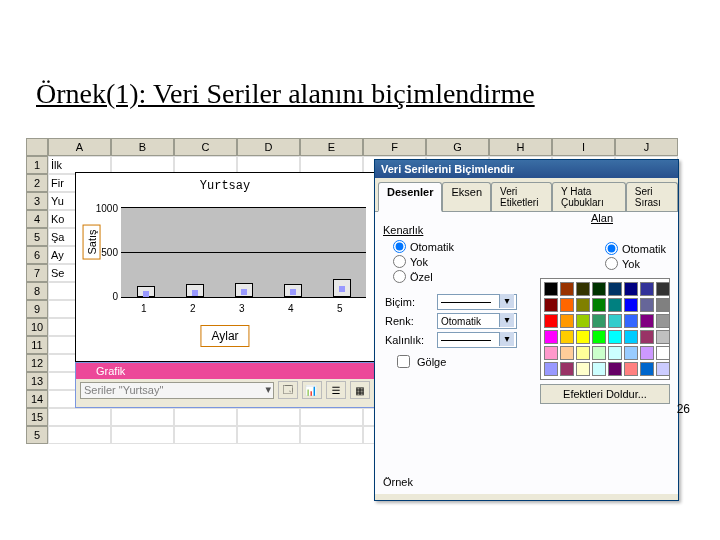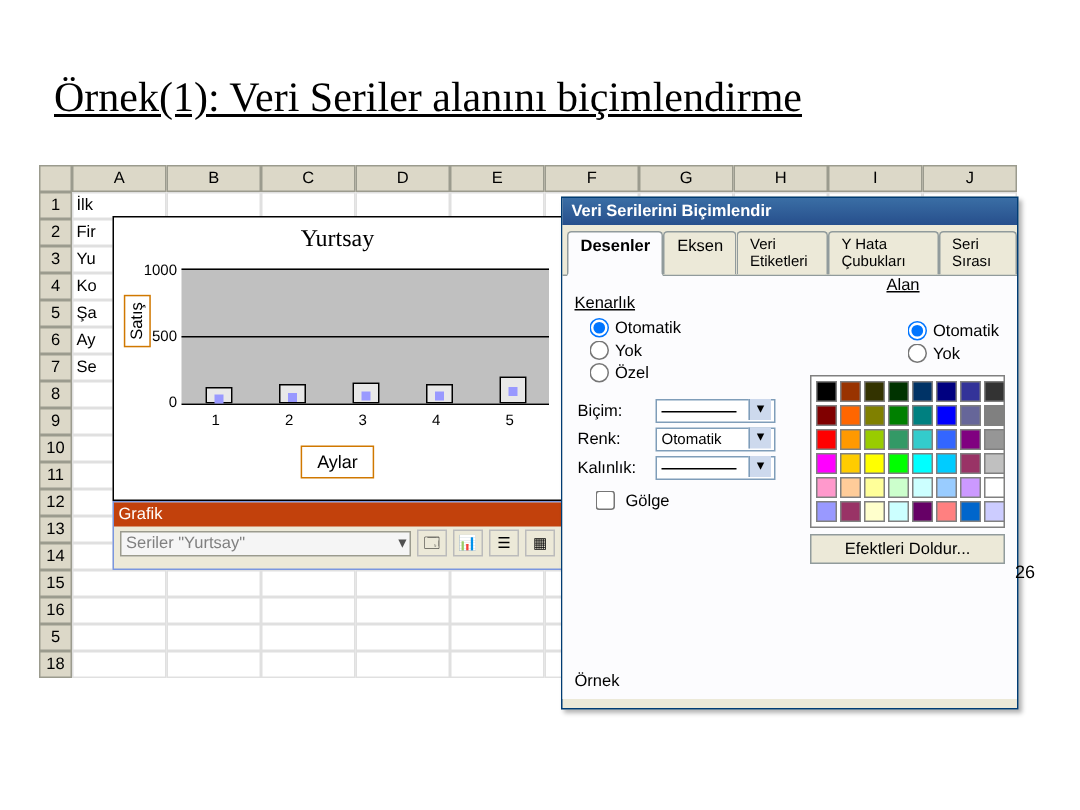--- a/index.html
+++ b/index.html
@@ -1,43 +1,43 @@
 <!DOCTYPE html>
 <html><head>
 <meta charset="utf-8">
 <style>
   * { box-sizing: border-box; }
   body { margin:0; font-family: Tahoma, Arial, sans-serif; font-size:11px; width:720px; height:540px; background:#fff; color:#000; position:relative; }
-  .slide { position:relative; width:720px; height:400px; }
+  .slide { position:relative; width:720px; height:400px;margin-top:28px; }
   .slide-title { position:absolute; top:50px; left:36px; font-family: "Times New Roman", serif; font-size:28px; font-weight:400; }
   .slide-title u { text-decoration: underline; }
   .page-num { position:absolute; right:30px; bottom:12px; font-size:12px; font-family:Arial,sans-serif;}
   
   .sheet { position:absolute; top:110px; left:26px; width:654px; height:390px; background:#fff; border-collapse:collapse; }
   .colheads { display:flex; }
   .corner { width:22px; height:18px; background:#dcd8c8; border:1px solid #9b9b8e; }
   .colhead { width:63px; height:18px; background:#dcd8c8; border:1px solid #9b9b8e; text-align:center; line-height:16px; font-size:11px; }
   .rowwrap { display:flex; }
   .rowhead { width:22px; height:18px; background:#dcd8c8; border:1px solid #9b9b8e; text-align:center; line-height:16px; font-size:11px; }
   .cell { width:63px; height:18px; border:1px solid #e0e0e0; padding-left:2px; line-height:16px; overflow:hidden; white-space:nowrap; font-size:11px; }
   
   .chart { position:absolute; top:144px; left:75px; width:300px; height:190px; background:#fff; border:1px solid #000; font-family: Arial, sans-serif; }
-  .chart-title { text-align:center; font-size:16px; padding:6px 0 4px; font-family:Liberation Serif, serif; }
+  .chart-title { text-align:center; font-size:12px; padding:6px 0 4px; font-family:Liberation Mono, monospace; }
   .ylabel { position:absolute; left:-2px; top:60px; transform:rotate(-90deg); transform-origin:center; font-size:11px; border:1.5px solid #d07800; padding:2px 4px; background:#fff; }
   .plot { position:absolute; left:45px; top:34px; width:245px; height:90px; background:#c0c0c0; }
   .plot .grid { position:absolute; left:0; width:100%; border-top:1px solid #000; }
   .ytick { position:absolute; left:18px; font-size:10px; text-align:right; width:24px; }
   .xtick { position:absolute; top:130px; font-size:10px; }
   .bars { position:absolute; bottom:0; display:flex; width:100%; justify-content:space-around; align-items:flex-end; }
   .bar { width:18px; background:#e8e8e8; border:1px solid #000; position:relative; }
   .bar-dot { position:absolute; left:50%; transform:translateX(-50%); width:6px; height:6px; background:#9999ff; top:40%; }
   .xlabel-box { position:absolute; left:50%; transform:translateX(-50%); top:152px; border:1.5px solid #d07800; padding:3px 10px; font-size:12px; background:#fff; }
   
   .grafik-toolbar { position:absolute; top:334px; left:75px; width:300px; height:46px; background:#ece9d8; border:1px solid #7a96df; font-size:11px; }
-  .grafik-toolbar .title { background:#c2410c; color:#fff; padding:2px 3px; font-size:11px; }
+  .grafik-toolbar .title { background:#ec4899; color:#fff; padding:2px 20px; font-size:11px; }
   .grafik-toolbar .row { display:flex; align-items:center; padding:2px 4px; gap:4px; }
   .grafik-toolbar .combo { flex:1; background:#f5f5f5; border:1px solid #9b9b8e; height:17px; padding:1px 3px; color:#808080; position:relative; font-size:11px;}
   .grafik-toolbar .combo::after { content:"▾"; position:absolute; right:2px; top:0; color:#505050; }
   .tbicon { width:20px; height:18px; background:#ece9d8; border:1px solid #bbb; display:flex; align-items:center; justify-content:center; font-size:10px; }
   
   .dialog { position:absolute; top:131px; left:374px; width:305px; height:342px; background:#ece9d8; border:1px solid #003c74; box-shadow:2px 2px 3px rgba(0,0,0,.3); font-size:11px; }
   .dialog .titlebar { background:linear-gradient(#3a6ea5,#274f8c); color:#fff; font-weight:bold; padding:3px 6px; font-size:11px; height:18px; display:flex; align-items:center; }
   .tabs { display:flex; border-bottom:1px solid #919b9c; background:#ece9d8; padding-top:4px; padding-left:3px; gap:0; font-size:11px;}
   .tab { padding:3px 8px 3px; background:#ece9d8; border:1px solid #919b9c; border-bottom:none; border-top-left-radius:3px; border-top-right-radius:3px; position:relative; cursor:pointer; }
   .tab.active { background:#fcfcfe; border-bottom:2px solid #fcfcfe; margin-bottom:-1px; font-weight:bold; }
@@ -271,47 +271,21 @@
           <div class="cell"></div>
           <div class="cell"></div>
           <div class="cell"></div>
           <div class="cell"></div>
           <div class="cell"></div>
           <div class="cell"></div>
           <div class="cell"></div>
           <div class="cell"></div>
         </div>
         <div class="rowwrap">
-          <div class="rowhead">16</div>
-          <div class="cell"></div>
-          <div class="cell"></div>
-          <div class="cell"></div>
-          <div class="cell"></div>
-          <div class="cell"></div>
-          <div class="cell"></div>
-          <div class="cell"></div>
-          <div class="cell"></div>
-          <div class="cell"></div>
-          <div class="cell"></div>
-        </div>
-        <div class="rowwrap">
           <div class="rowhead">5</div>
-          <div class="cell"></div>
-          <div class="cell"></div>
-          <div class="cell"></div>
-          <div class="cell"></div>
-          <div class="cell"></div>
-          <div class="cell"></div>
-          <div class="cell"></div>
-          <div class="cell"></div>
-          <div class="cell"></div>
-          <div class="cell"></div>
-        </div>
-        <div class="rowwrap">
-          <div class="rowhead">18</div>
           <div class="cell"></div>
           <div class="cell"></div>
           <div class="cell"></div>
           <div class="cell"></div>
           <div class="cell"></div>
           <div class="cell"></div>
           <div class="cell"></div>
           <div class="cell"></div>
           <div class="cell"></div>
           <div class="cell"></div>

